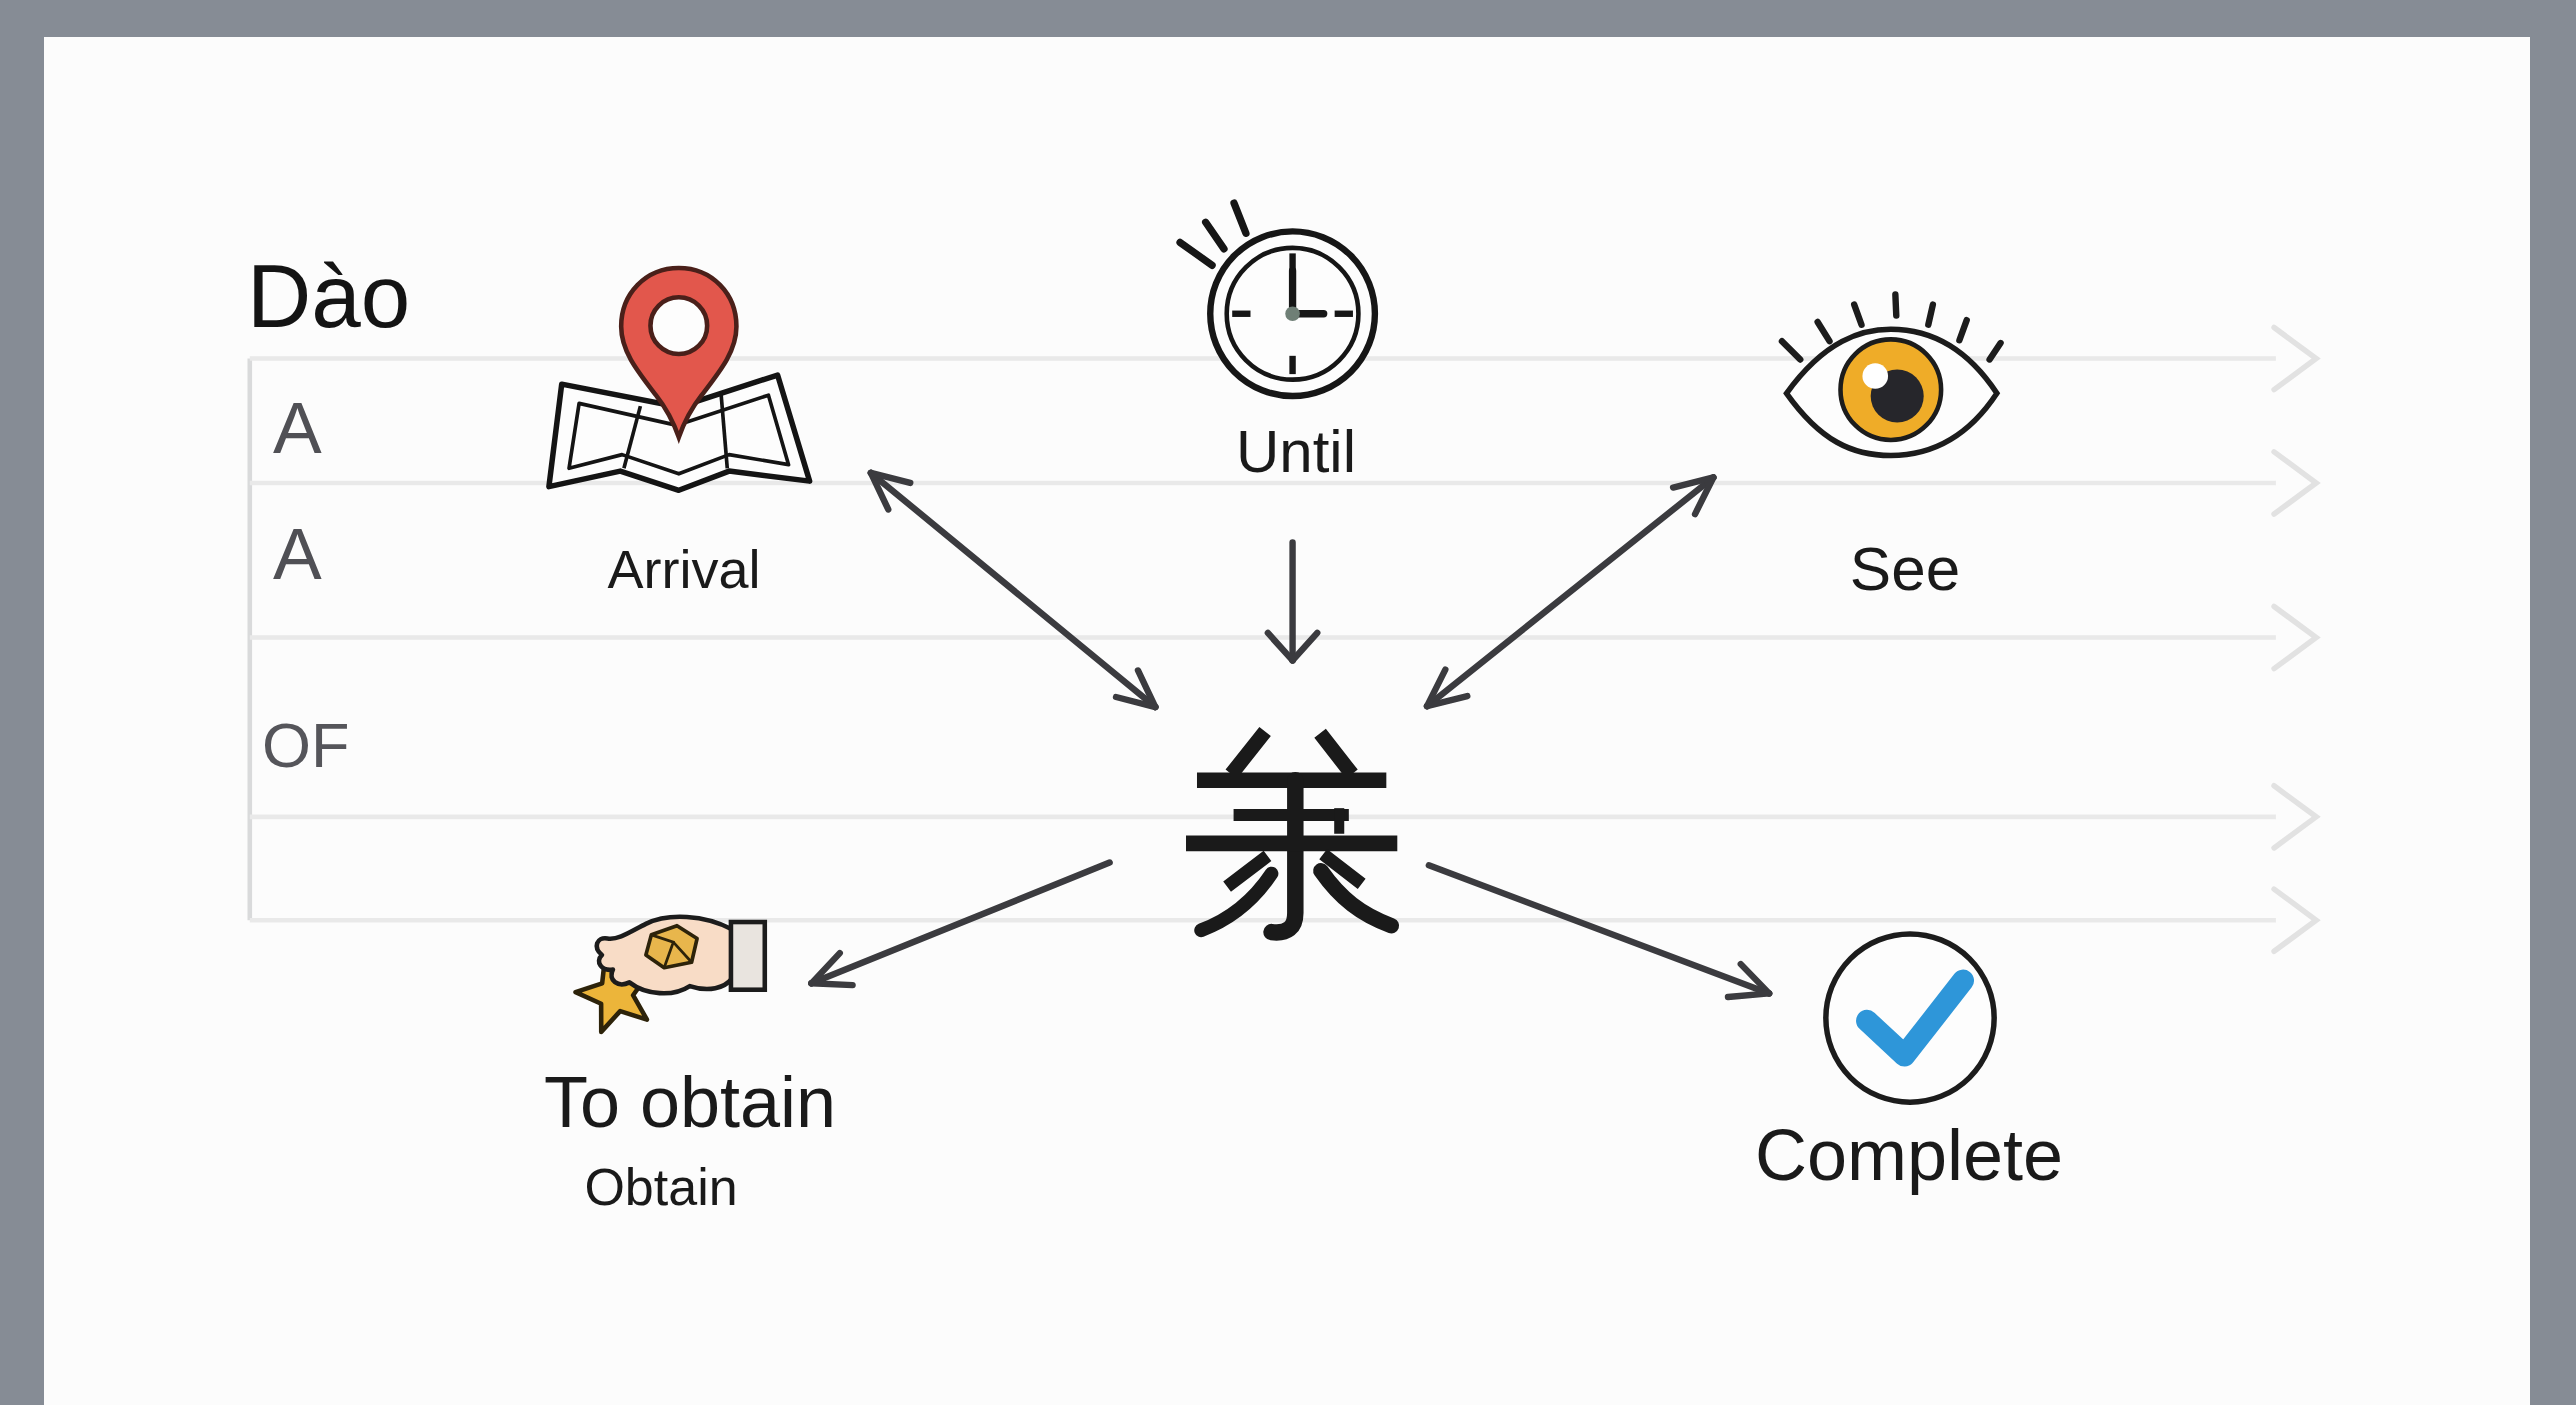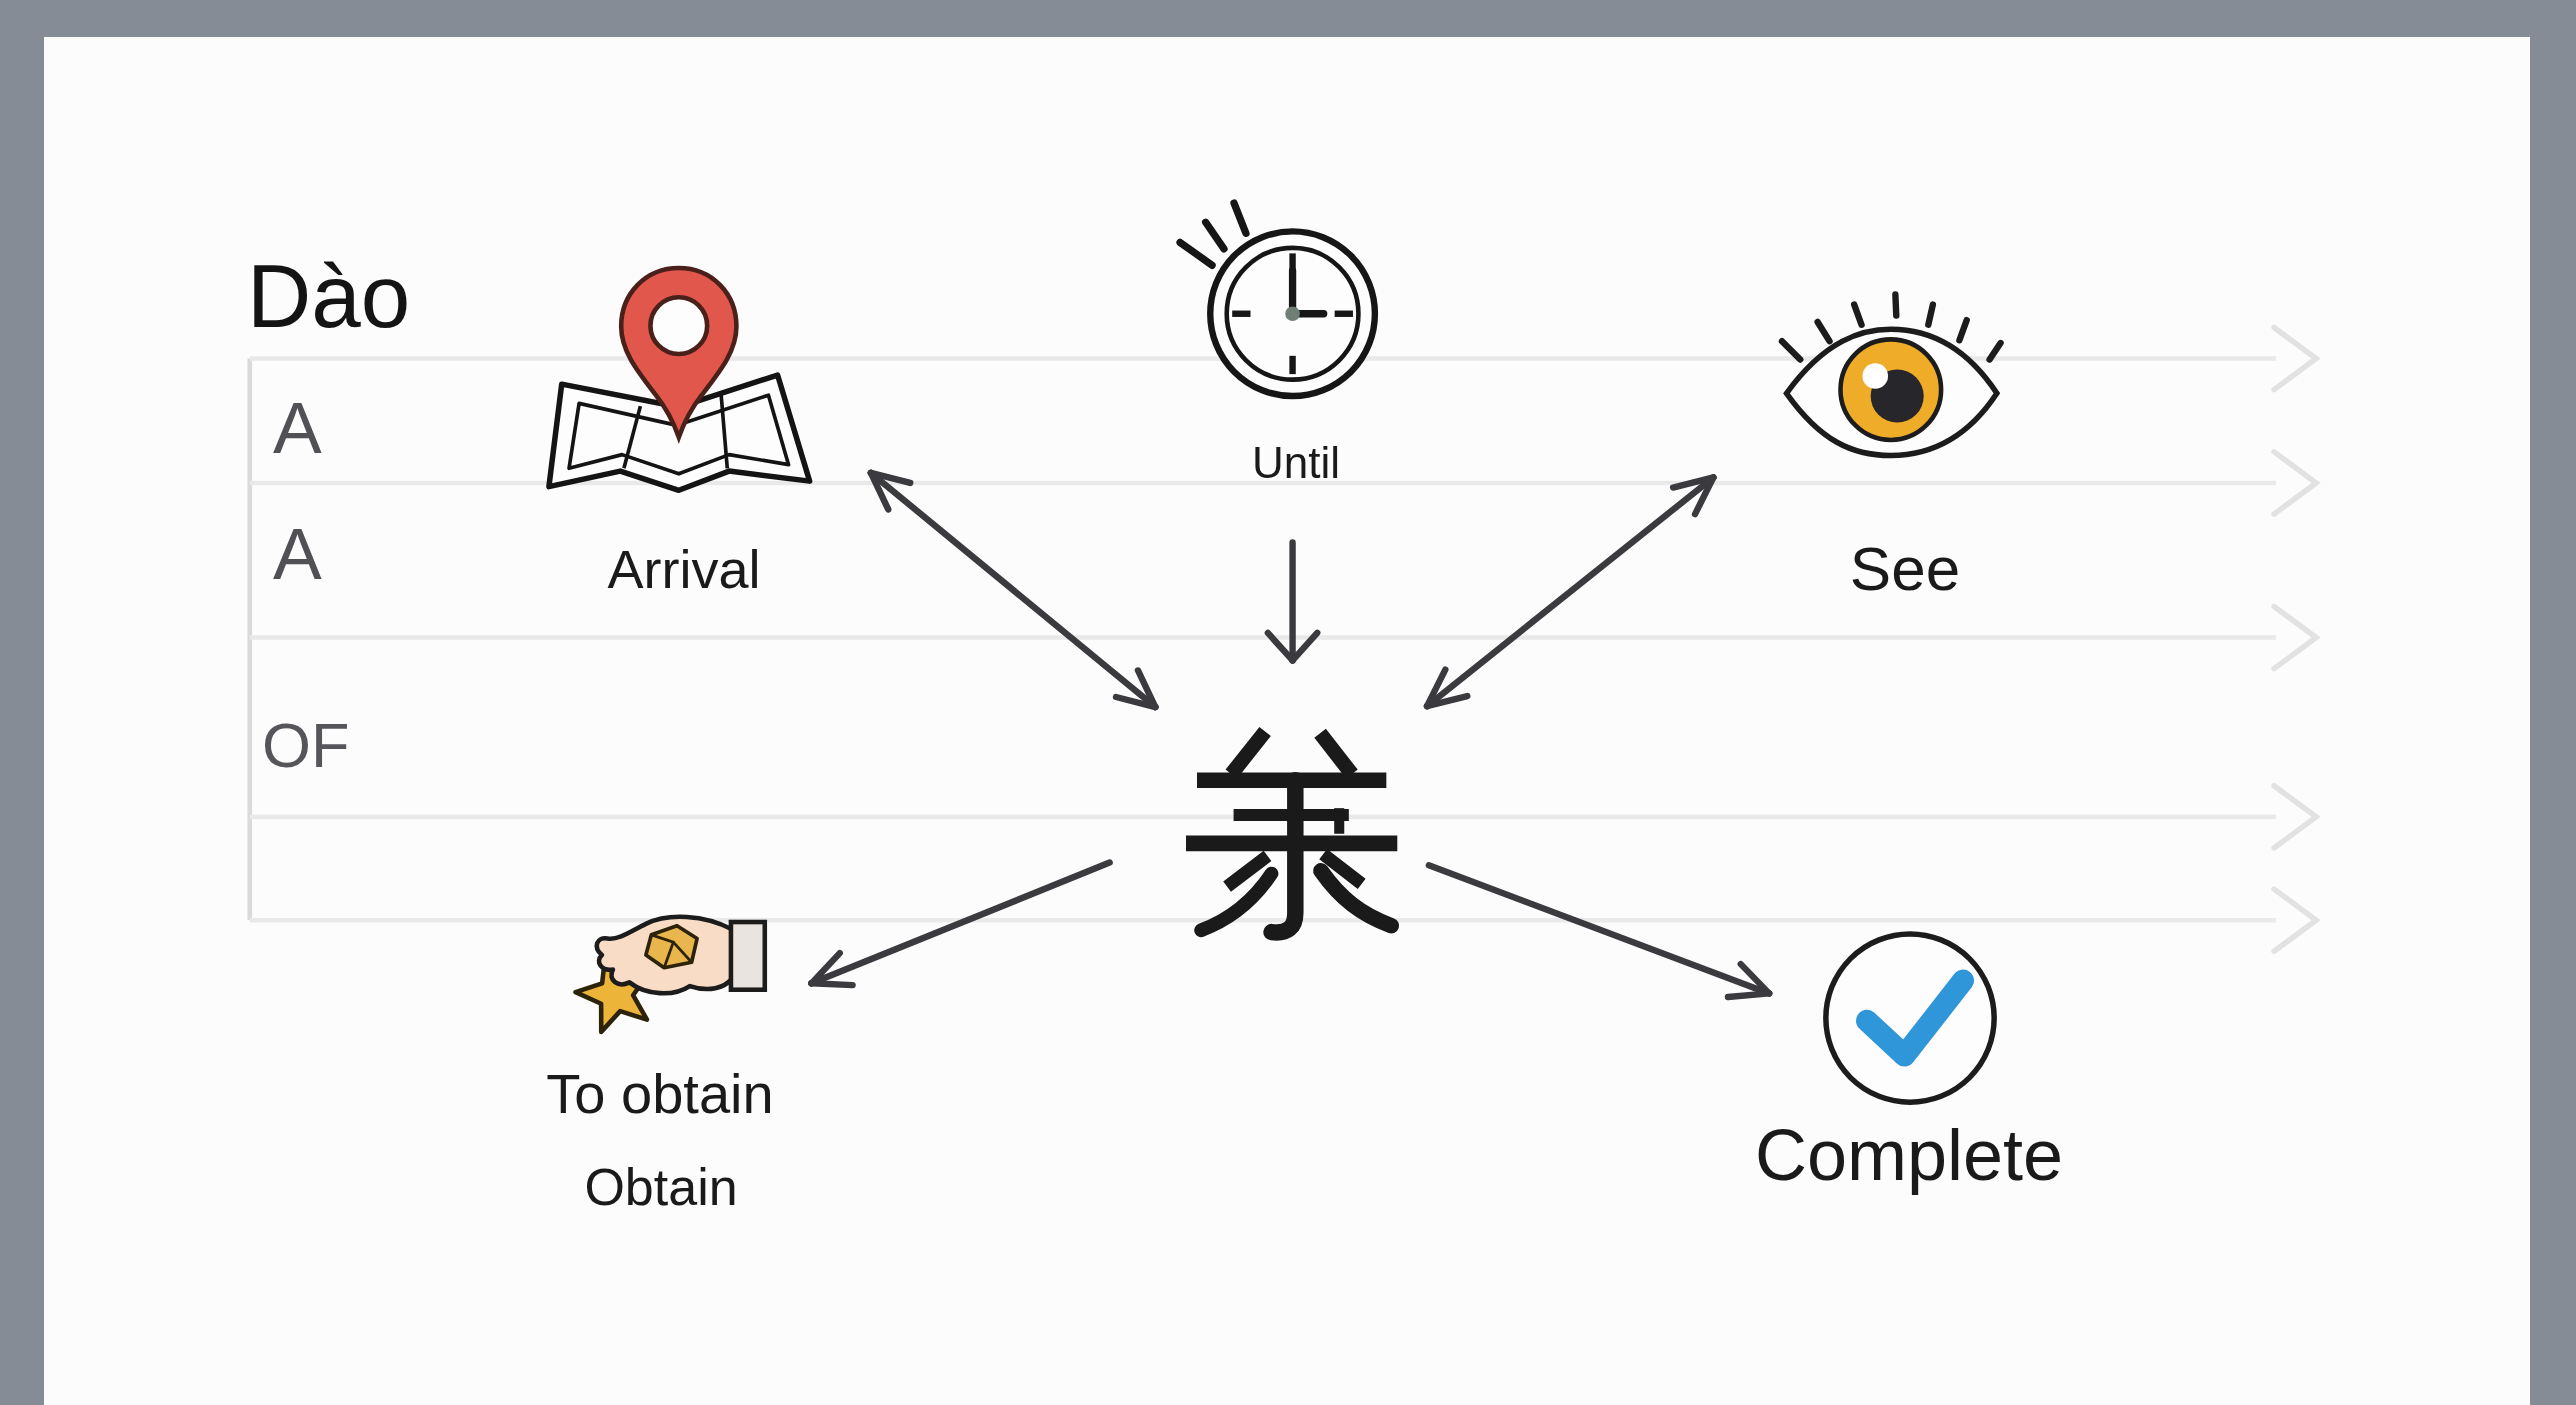--- a/index.html
+++ b/index.html
@@ -39,23 +39,23 @@
     white-space: nowrap;
     color: #1A1A1A;
   }
   .centered { transform: translateX(-50%); }
   .pinyin   { left: 247px;  top: 252px;  font-size: 89px;  color: #141414; }
   .rowlab   { color: #505055; }
   .row-a1   { left: 273px;  top: 391px;  font-size: 73px; }
   .row-a2   { left: 273px;  top: 517px;  font-size: 73px; }
   .row-of   { left: 262px;  top: 714px;  font-size: 63px; color: #55555A; }
   .lab-arrival  { left: 684px;  top: 542px;  font-size: 54px; }
-  .lab-until    { left: 1296px; top: 441px;  font-size: 44px; }
+  .lab-until    { left: 1296px; top: 422px;  font-size: 60px; }
   .lab-see      { left: 1905px; top: 538px;  font-size: 62px; }
-  .lab-toobtain { left: 660px;  top: 1066px; font-size: 56px; }
+  .lab-toobtain { left: 690px;  top: 1066px; font-size: 72px; }
   .lab-obtain   { left: 661px;  top: 1161px; font-size: 52px; }
   .lab-complete { left: 1909px; top: 1119px; font-size: 72px; }
 </style>
 </head>
 <body>
 
 <div class="stage">
   <div class="card"></div>
 
   <svg class="layer" viewBox="0 0 2816 1536">

